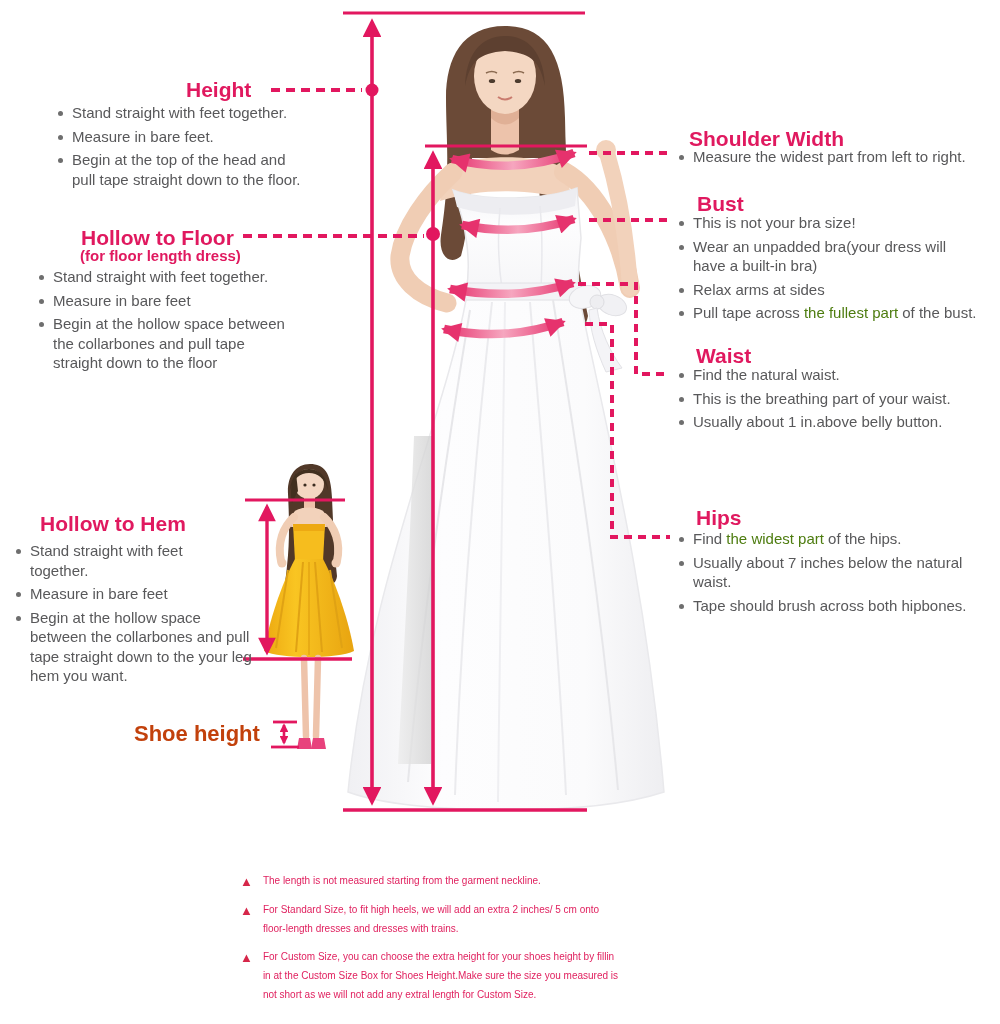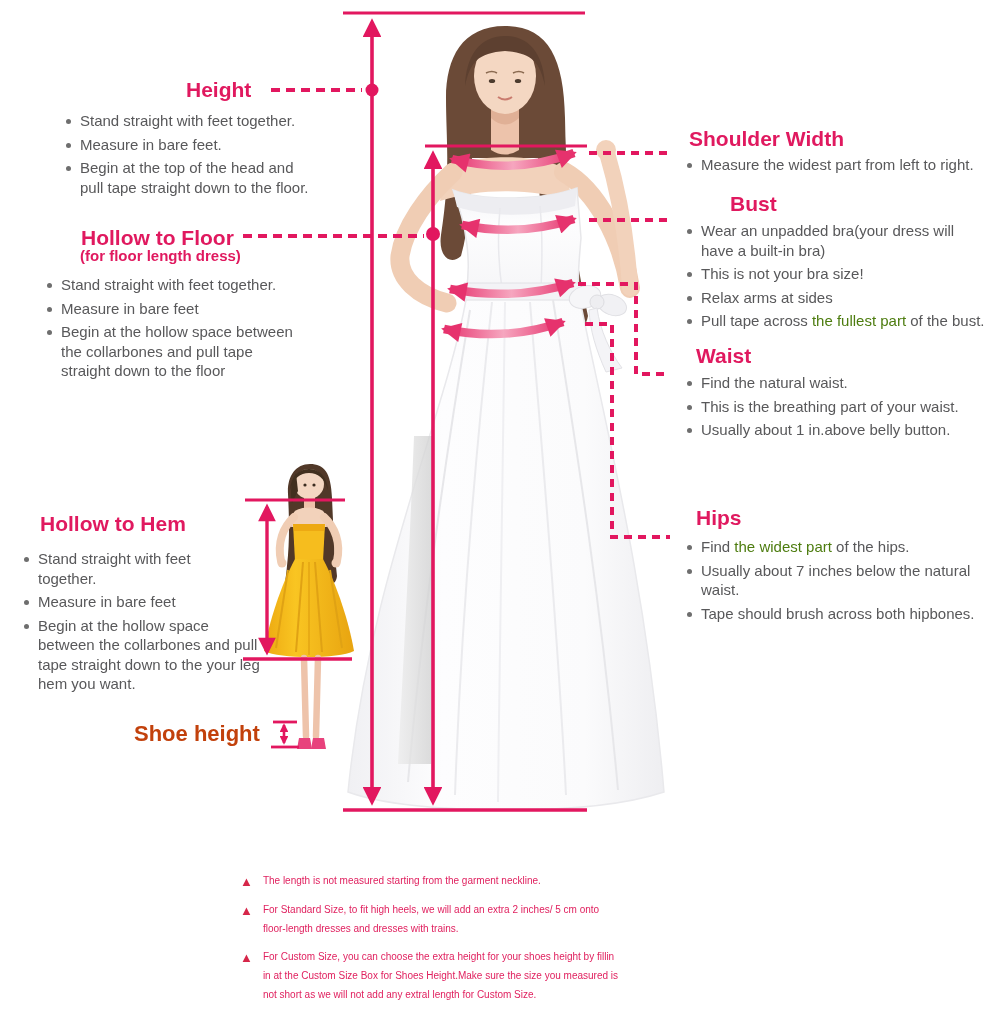--- a/index.html
+++ b/index.html
@@ -3,21 +3,21 @@
 <meta charset="utf-8">
 <style>
   html,body{margin:0;padding:0;background:#fff;}
   #stage{position:relative;width:1000px;height:1024px;background:#ffffff;overflow:hidden;
          font-family:"Liberation Sans","DejaVu Sans",sans-serif;}
   #diagram-svg{position:absolute;left:0;top:0;z-index:1;}
   .txt{position:absolute;z-index:2;}
   .sec-title{color:#e0195f;font-weight:bold;font-size:21px;line-height:23px;white-space:nowrap;}
   .sec-sub{color:#e0195f;font-weight:bold;font-size:15px;line-height:17px;white-space:nowrap;}
   .shoe-title{color:#c2410c;font-weight:bold;font-size:22px;white-space:nowrap;}
-  .bullets{list-style:none;margin:8px;padding:0;color:#58585a;font-size:15px;line-height:19.5px;}
+  .bullets{list-style:none;margin:0;padding:0;color:#58585a;font-size:15px;line-height:19.5px;}
   .bullets li{position:relative;padding-left:17px;margin-bottom:4px;white-space:pre-line;}
   .bullets li::before{content:"";position:absolute;left:3px;top:8px;width:5px;height:5px;
                       border-radius:50%;background:#6e6e6e;}
   .em-pink{color:#4d7c0f;text-align:right;}
   .notes{display:flex;flex-direction:column;gap:9px;}
   .note-row{display:flex;gap:10px;align-items:flex-start;}
   .note-tri{color:#d62649;font-size:13px;line-height:19px;padding-top:1px;flex:0 0 auto;}
   .note-text{color:#e0215f;font-size:10px;line-height:19px;white-space:pre-line;}
 </style>
 </head>
@@ -206,25 +206,25 @@
 hem  you want.</li>
   </ul>
 
   <div class="txt shoe-title" style="left:134px;top:721px;">Shoe height</div>
 
   <div class="txt sec-title" style="left:689px;top:127px;">Shoulder Width</div>
   <ul class="bullets txt" style="left:676px;top:147px;width:320px;">
     <li>Measure the widest part from left to right.</li>
   </ul>
 
-  <div class="txt sec-title" style="left:730px;top:192px;">Bust</div>
+  <div class="txt sec-title" style="left:697px;top:192px;">Bust</div>
   <ul class="bullets txt" style="left:676px;top:213px;width:320px;">
+    <li>This is not your bra size!</li>
     <li>Wear an unpadded bra(your dress will
 have a built-in bra)</li>
-    <li>This is not your bra size!</li>
     <li>Relax arms at sides</li>
     <li><span>Pull tape across </span><span class="em-pink">the fullest part</span><span> of the bust.</span></li>
   </ul>
 
   <div class="txt sec-title" style="left:696px;top:344px;">Waist</div>
   <ul class="bullets txt" style="left:676px;top:365px;width:320px;">
     <li>Find the natural waist.</li>
     <li>This is the breathing part of your waist.</li>
     <li>Usually about 1 in.above belly button.</li>
   </ul>

